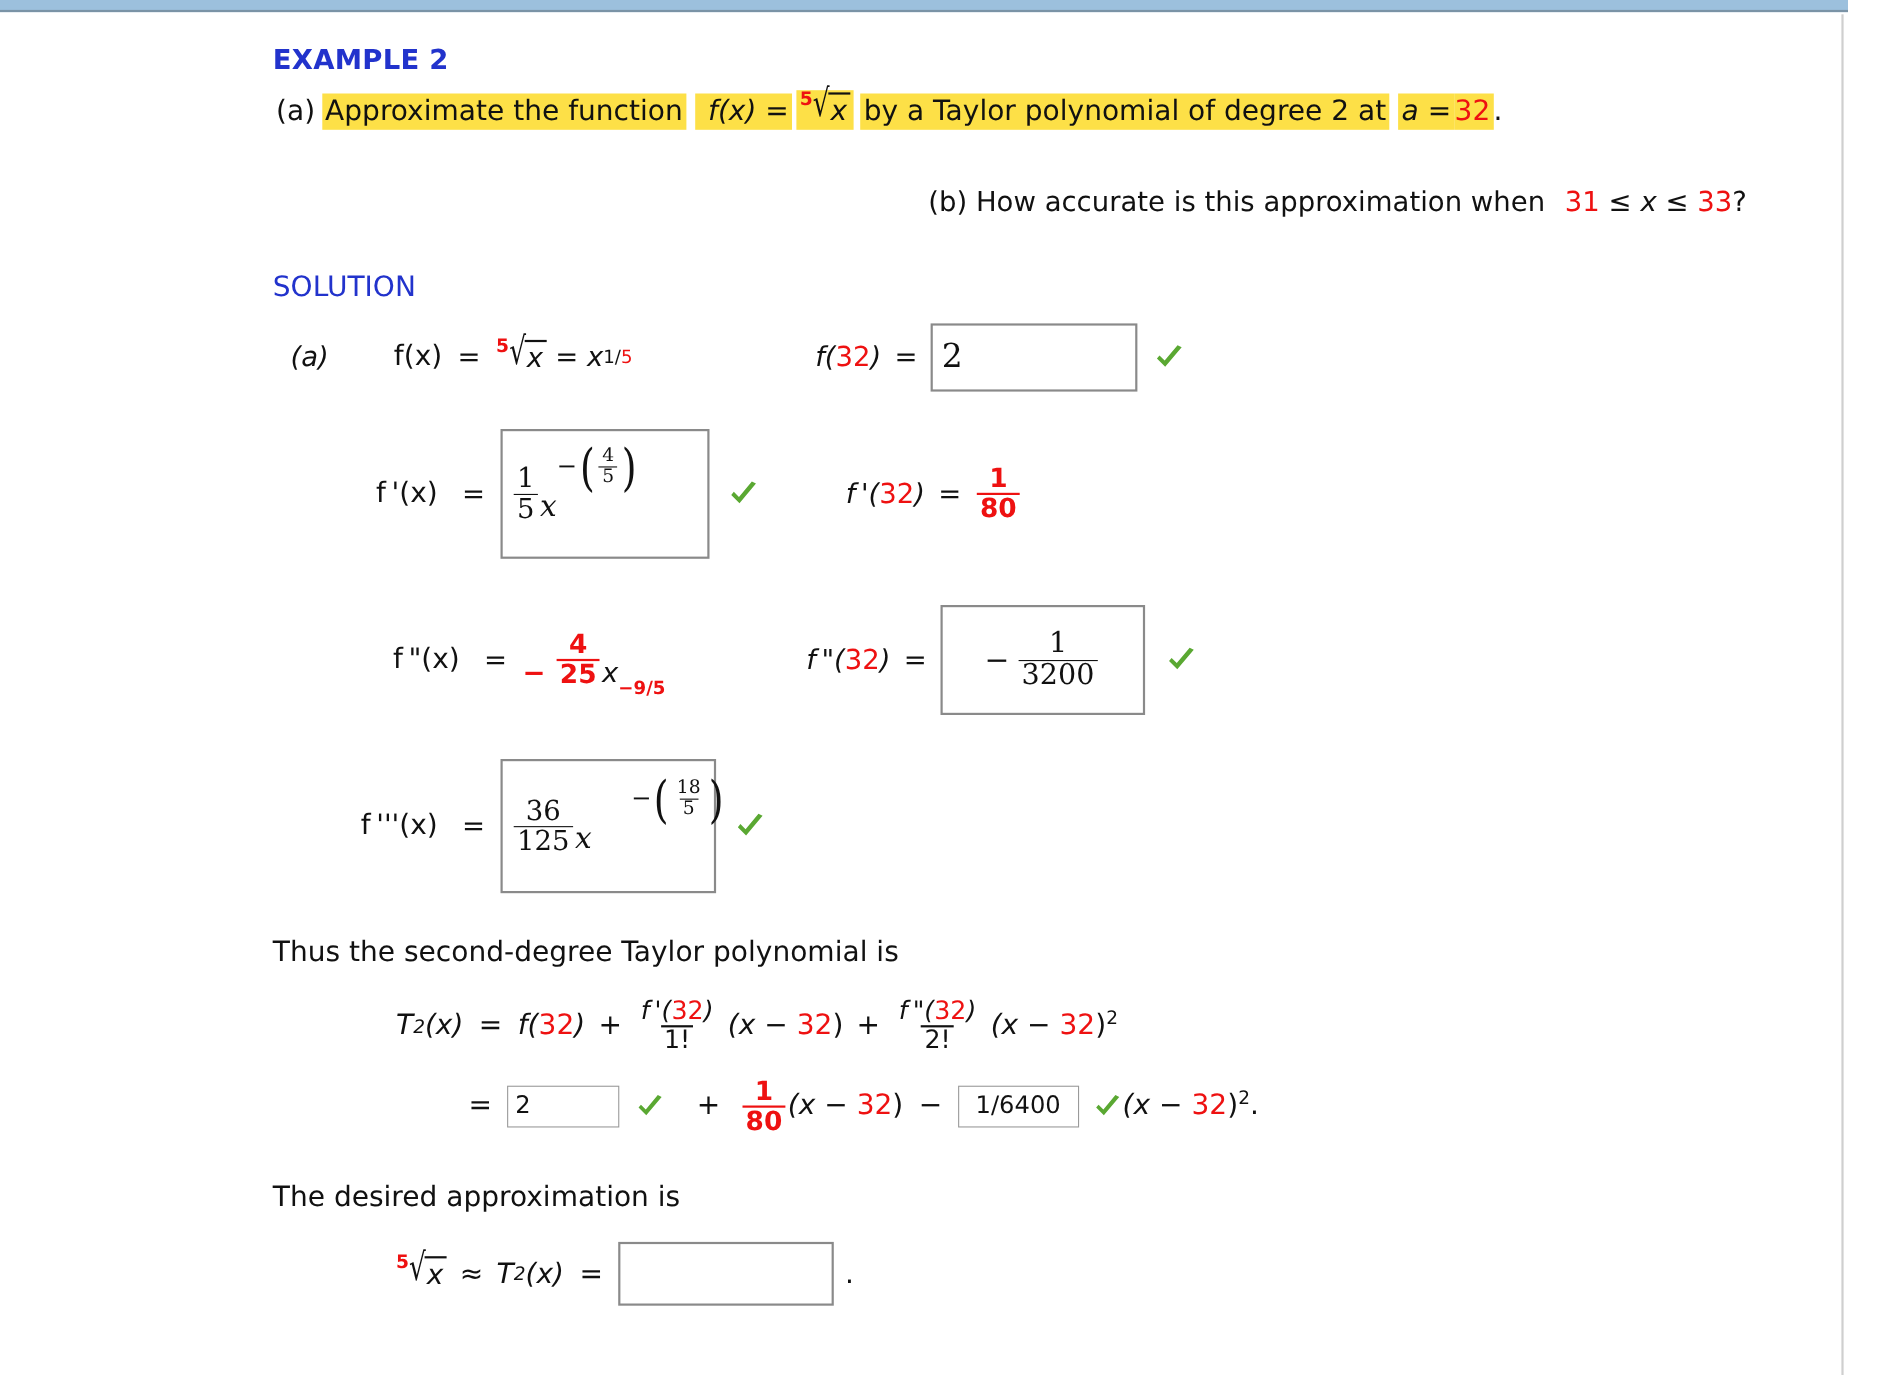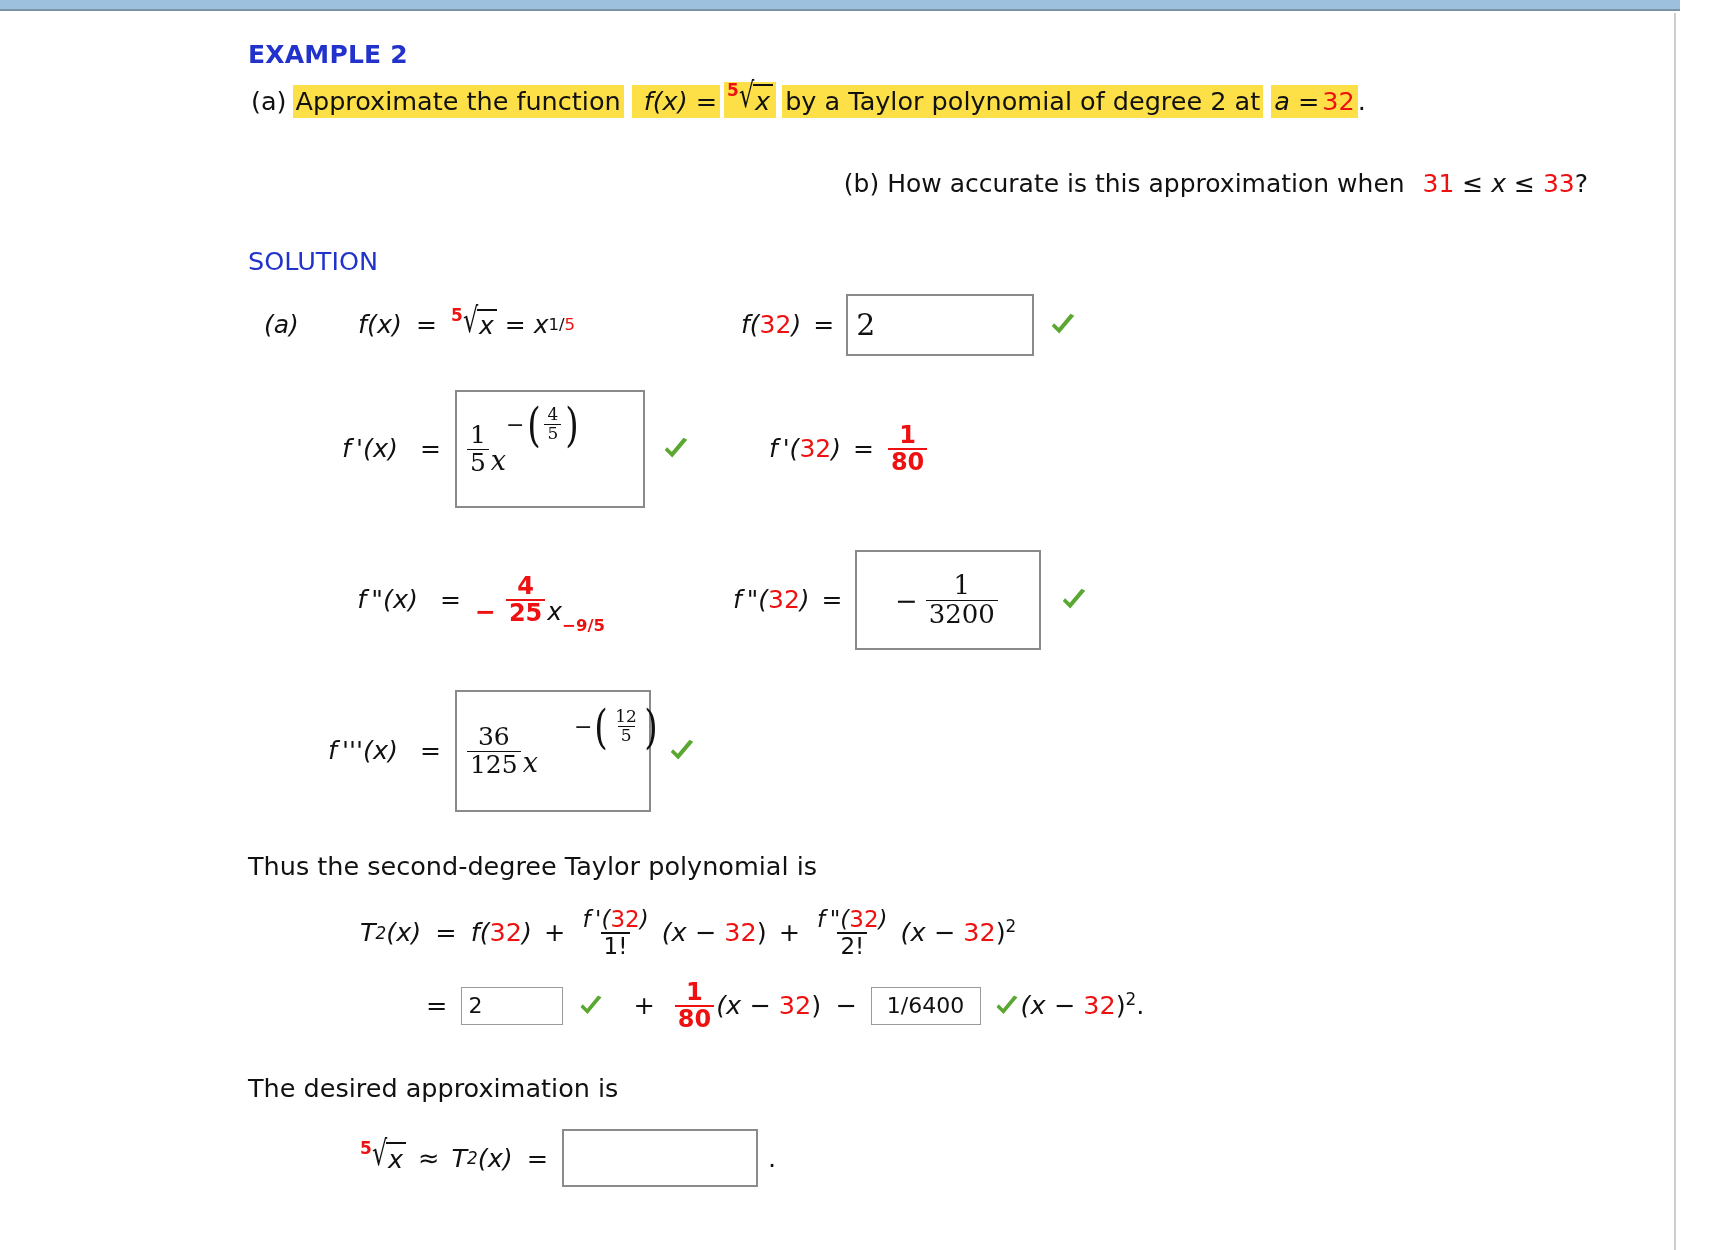--- a/index.html
+++ b/index.html
@@ -140,21 +140,20 @@
     flex: none;
   }
 
   
   .deriv-row {
     display: flex;
     align-items: center;
     white-space: nowrap;
   }
   .lhs {
-    font-style: italic;
     font-size: 25.5px;
     text-align: right;
   }
   .eq { margin: 0 14px; }
 
   .bigparen {
     display: inline-block;
     font-size: 46px;
     font-family: "DejaVu Serif", serif;
     line-height: .7;
@@ -317,21 +316,21 @@
             <span class="frac" style="font-size:25px;">
               <span class="num">36</span>
               <span class="den">125</span>
             </span>
             <span class="ital" style="font-size:27px;">x</span>
           </span>
           <span class="exp-group" style="margin-top:-16px;">
             <span>−</span>
             <span class="bigparen">(</span>
             <span class="frac" style="font-size:17px;">
-              <span class="num">12</span>
+              <span class="num">18</span>
               <span class="den">5</span>
             </span>
             <span class="bigparen">)</span>
           </span>
         </span>
       </span>
       <span class="check" style="margin-left:16px;">
         <svg viewBox="0 0 32 32" width="30" height="30">
             <path d="M4 17 L12 25 L28 6 L24 4 L11.5 19 L6.5 14 Z" fill="#5aa832"></path>
           </svg>

